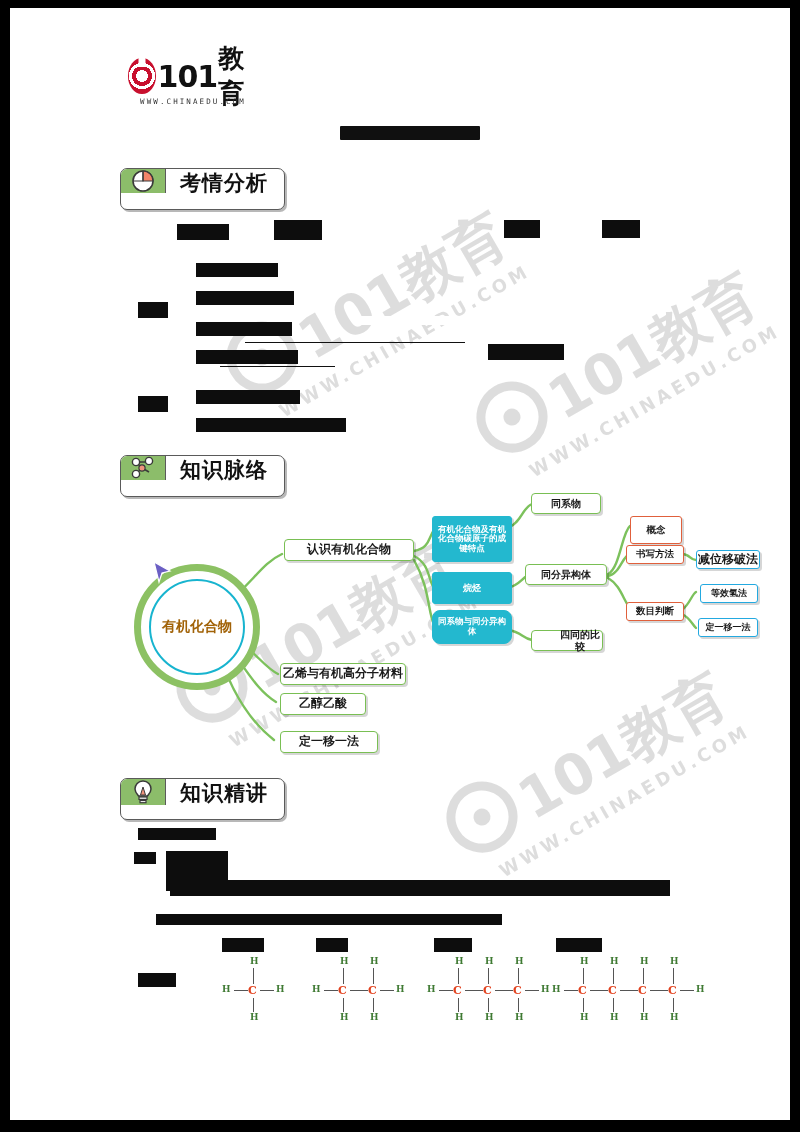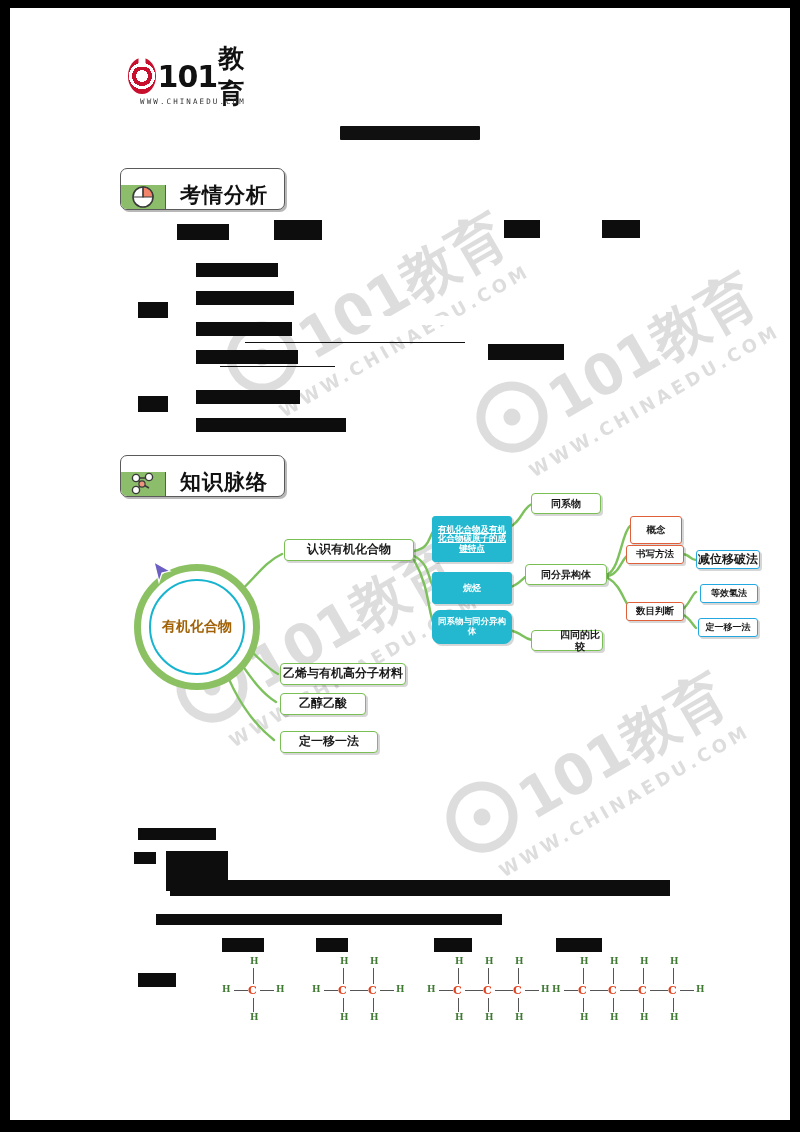--- a/index.html
+++ b/index.html
@@ -35,21 +35,21 @@
   .logo-cn{font-size:26px;font-weight:700;color:#111;margin-left:1px;}
   .logo-url{font-size:7.5px;letter-spacing:2.1px;color:#333;margin-top:1px;text-align:center;
      font-family:"DejaVu Sans Mono","Liberation Mono",monospace;}
 
   
   .doc-title{position:absolute;left:330px;top:118px;width:140px;height:14px;
      background:#101010;border-radius:1px;}
   .doc-title span{visibility:hidden;}
 
   
-  .sec{position:absolute;display:flex;align-items:flex-end;height:40px;
+  .sec{position:absolute;display:flex;align-items:flex-start;height:40px;
        border:1.6px solid #5a5a5a;border-radius:7px;overflow:hidden;background:#fff;
        box-shadow:2px 2px 0 rgba(0,0,0,.28);}
   .sec .ico{width:44px;background:#8cbd6a;display:flex;align-items:center;justify-content:center;
        border-right:1.6px solid #5a5a5a;}
   .sec .lbl{padding:0 16px 0 14px;display:flex;align-items:center;font-size:21px;
        font-weight:700;color:#111;letter-spacing:1px;}
 
   
   .blk{position:absolute;background:#0d0d0d;}
   .rule{position:absolute;background:#111;height:1px;}
@@ -202,21 +202,21 @@
   <div class="node n-white" style="left:270px;top:655px;width:126px;height:22px;font-size:12px;">
     <span>乙烯与有机高分子材料</span>
     </div>
   <div class="node n-white" style="left:270px;top:685px;width:86px;height:22px;font-size:12px;">
     <span>乙醇乙酸</span>
     </div>
   <div class="node n-white" style="left:270px;top:723px;width:98px;height:22px;font-size:12px;">
     <span>定一移一法</span>
     </div>
 
-  <div class="node n-teal" style="left:422px;top:508px;width:80px;height:46px;font-size:8.5px;padding:2px 3px;text-decoration:underline;">
+  <div class="node n-teal" style="left:422px;top:508px;width:80px;height:46px;font-size:8.5px;padding:2px 3px;">
     <span>有机化合物及有机化合物碳原子的成键特点</span>
     </div>
   <div class="node n-teal" style="left:422px;top:564px;width:80px;height:32px;font-size:9px;">
     <span>烷烃</span>
     </div>
   <div class="node n-teal" style="left:422px;top:602px;width:80px;height:34px;font-size:8.5px;padding:2px 3px;border-radius:8px;">
     <span>同系物与同分异构体</span>
     </div>
 
   <div class="node n-white" style="left:521px;top:485px;width:70px;height:21px;font-size:10px;">
@@ -242,20 +242,31 @@
   <div class="node n-blue" style="left:686px;top:542px;width:64px;height:19px;font-size:12px;">
     <span>减位移破法</span>
     </div>
   <div class="node n-blue" style="left:690px;top:576px;width:58px;height:19px;font-size:9px;">
     <span>等效氢法</span>
     </div>
   <div class="node n-blue" style="left:688px;top:610px;width:60px;height:19px;font-size:9px;">
     <span>定一移一法</span>
     </div>
 
+  <div class="sec" style="left:110px;top:770px;">
+    <div class="ico">
+      <svg width="22" height="26" viewBox="0 0 22 26">
+        <path d="M11 2 C6 2 3 6 3 10 C3 13 5 15 6.5 17 L15.5 17 C17 15 19 13 19 10 C19 6 16 2 11 2 Z" fill="#fff" stroke="#3a3a3a" stroke-width="1.5"></path>
+        <path d="M11 8 L8.5 16 L13.5 16 Z" fill="#f0937c" stroke="#3a3a3a" stroke-width="1"></path>
+        <rect x="7" y="18" width="8" height="2.4" fill="#fff" stroke="#3a3a3a" stroke-width="1.2"></rect>
+        <rect x="8" y="21.5" width="6" height="2.2" fill="#fff" stroke="#3a3a3a" stroke-width="1.2"></rect>
+      </svg>
+    </div>
+    <div class="lbl">知识精讲</div>
+  </div>
 
   <div class="blk" style="left:128px;top:820px;width:78px;height:12px;"></div>
   <div class="blk" style="left:124px;top:844px;width:22px;height:12px;"></div>
   <div class="blk" style="left:156px;top:843px;width:62px;height:40px;"></div>
   <div class="blk" style="left:160px;top:872px;width:500px;height:16px;"></div>
   <div class="blk" style="left:146px;top:906px;width:346px;height:11px;"></div>
   <div class="blk" style="left:128px;top:965px;width:38px;height:14px;"></div>
 
   <div class="blk" style="left:212px;top:930px;width:42px;height:14px;"></div>
   <div class="blk" style="left:306px;top:930px;width:32px;height:14px;"></div>

